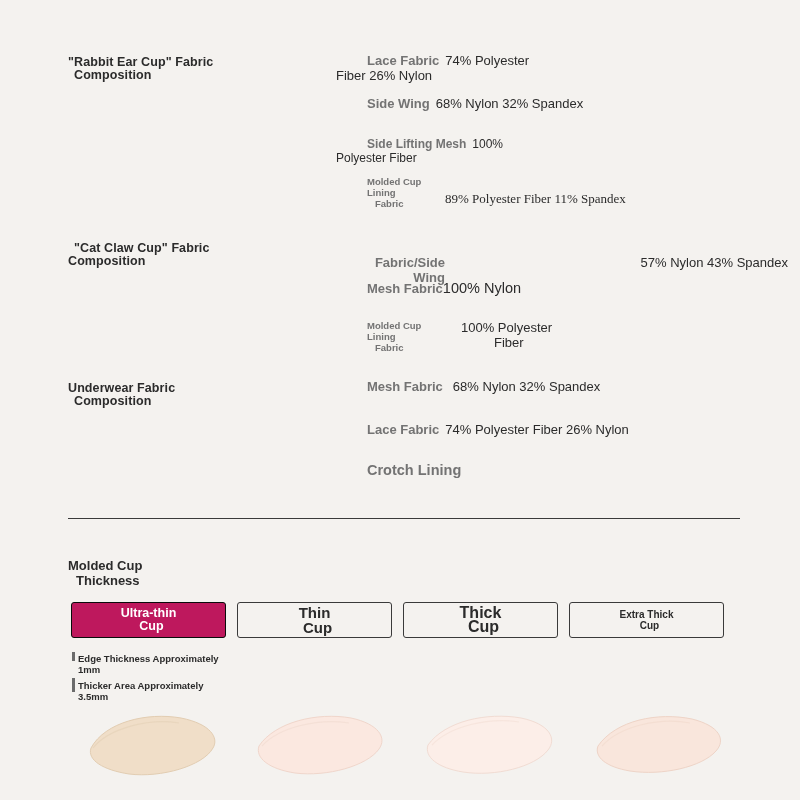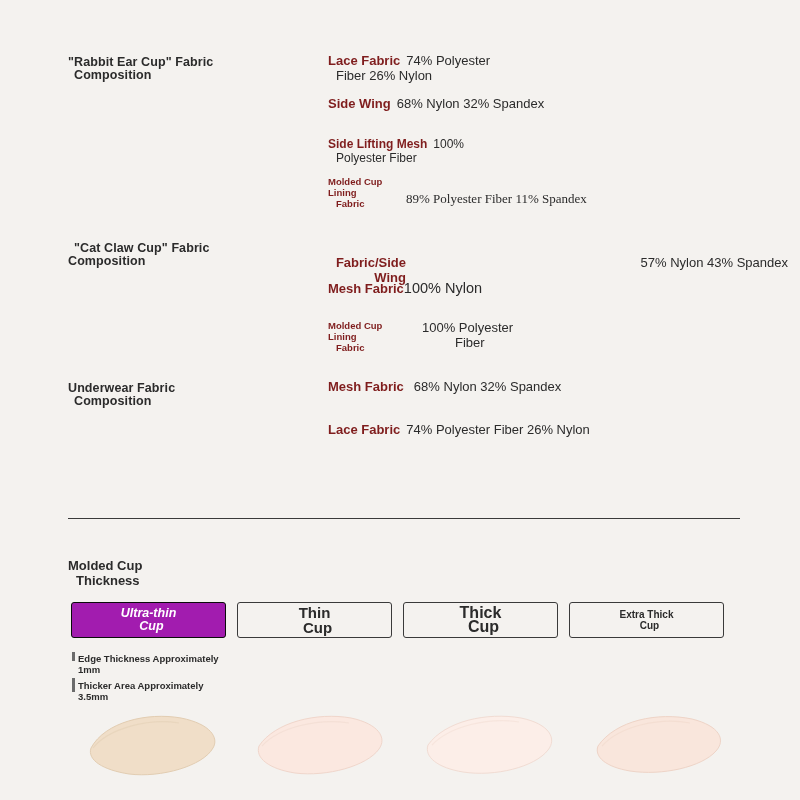--- a/index.html
+++ b/index.html
@@ -47,22 +47,23 @@
   }
 
   .row {
     position: absolute;
     left: 328px;
     width: 460px;
   }
 
   .row-label {
     font-weight: bold;
-    color: #7f1d1d;
+    color: #737373;
     display: inline;
+    margin-left: 39px;
   }
   .row-value {
     display: inline;
     color: #2b2b2b;
   }
 
   
   .t-13 { font-size: 13px; line-height: 15px; }
   .t-12 { font-size: 12px; line-height: 14px; }
   .t-10 { font-size: 9.5px; line-height: 11px; }
@@ -125,24 +126,23 @@
     border: 1px solid #3a3a3a;
     border-radius: 3px;
     background: #f4f2ef;
     display: flex;
     align-items: center;
     justify-content: center;
     text-align: center;
     box-sizing: border-box;
   }
   .tab.active {
-    background: #a21caf;
+    background: #be185d;
     border-color: #0b0b0b;
     color: #ffffff;
-    font-style: italic;
   }
   .tab span { display: block; }
   .tab .ln {
     display: block;
   }
   .tab-text {
     font-weight: bold;
   }
   .tab-size-1 { font-size: 12.5px; line-height: 13px; }
   .tab-size-2 { font-size: 15px; line-height: 15px; }
@@ -286,20 +286,21 @@
 
       <div class="row t-13" style="top: 382px;">
         <div class="inline-wrap">
           <span class="lbl row-label">Lace Fabric</span>
           <span class="row-value">74% Polyester Fiber 26% Nylon</span>
         </div>
       </div>
 
       <div class="row t-14" style="top: 422px;">
         <div class="stacked">
+          <span class="lbl row-label">Crotch Lining</span>
         </div>
       </div>
     </div>
   </div>
 
   <div class="divider"></div>
 
   <div class="thickness-title">
     <span>Molded Cup</span>
     <span class="l2">Thickness</span>

